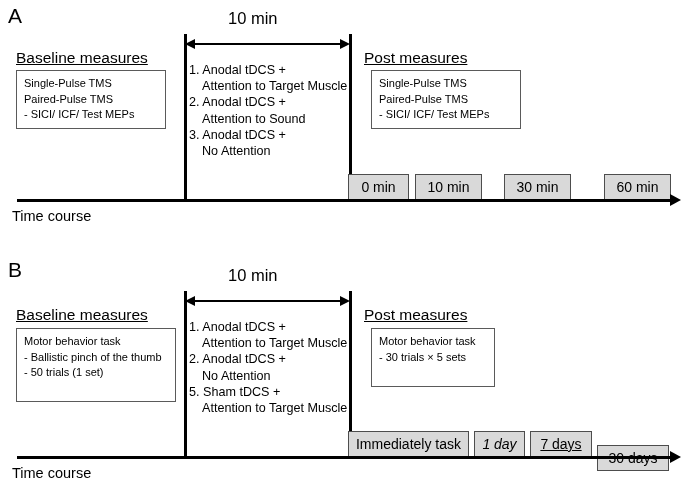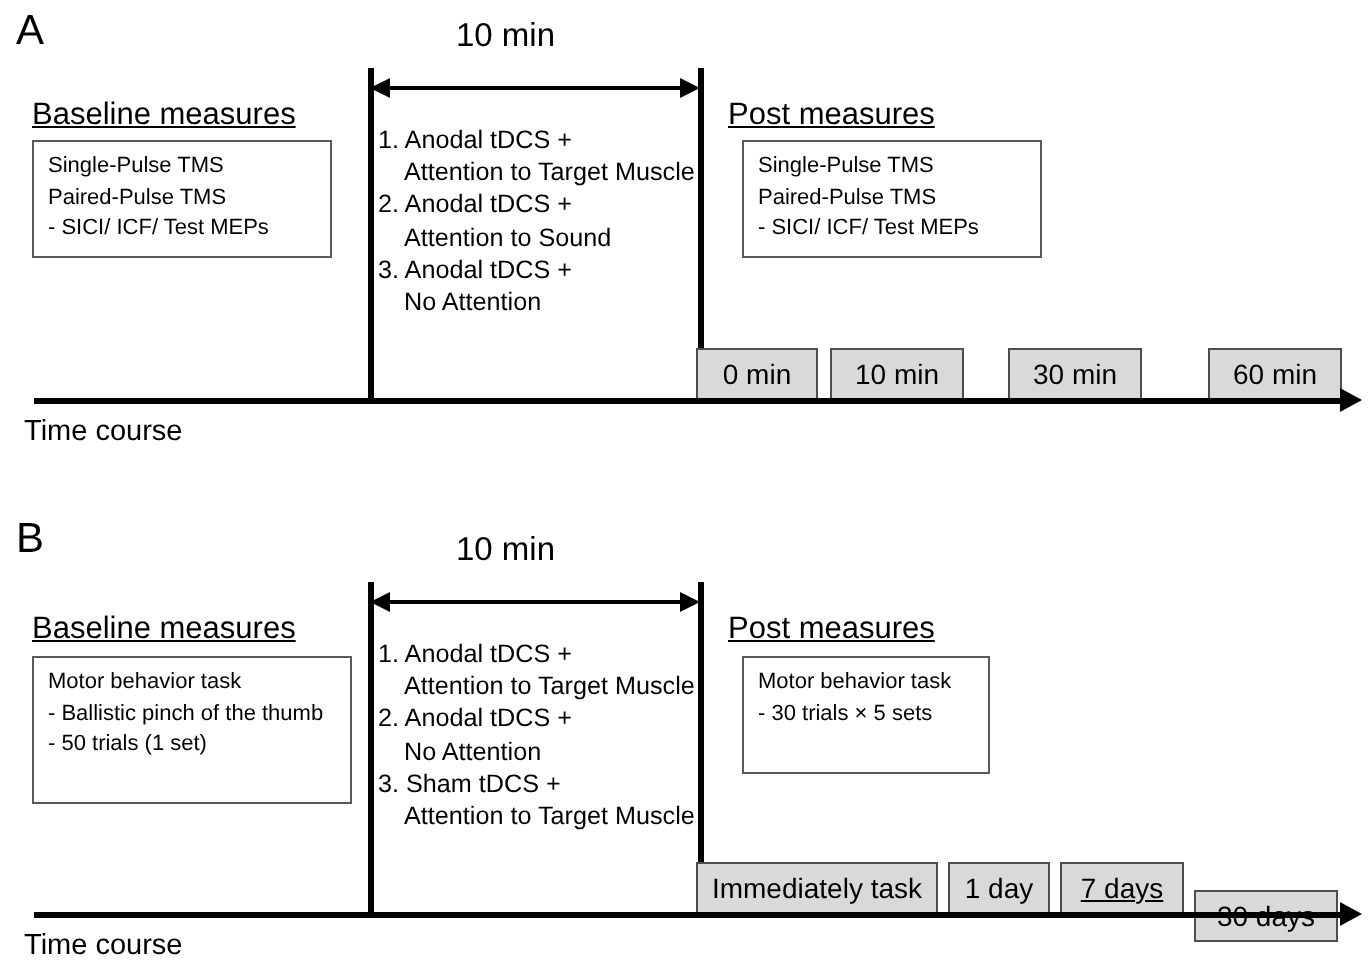--- a/index.html
+++ b/index.html
@@ -207,32 +207,32 @@
   <div class="cond-list" style="left:189px; top:77px;">
     <span class="cond-item">
       <span>1. Anodal tDCS +</span>
       <span class="sub">Attention to Target Muscle</span>
     </span>
     <span class="cond-item">
       <span>2. Anodal tDCS +</span>
       <span class="sub">No Attention</span>
     </span>
     <span class="cond-item">
-      <span>3. Sham tDCS +</span>
+      <span>5. Sham tDCS +</span>
       <span class="sub">Attention to Target Muscle</span>
     </span>
   </div>
 
   <div class="section-title" style="left:364px; top:64px;">Post measures</div>
   <div class="detail-box" style="left:371px; top:86px; width:124px; height:59px;">
     <div class="line">Motor behavior task</div>
     <div class="line">- 30 trials × 5 sets</div>
   </div>
 
   <div class="tp-box" style="left:348px; top:189px; width:121px; height:26px;">Immediately task</div>
-  <div class="tp-box" style="left:474px; top:189px; width:51px; height:26px;">1 day</div>
+  <div class="tp-box" style="left:474px; top:189px; width:51px; height:26px;font-style:italic;">1 day</div>
   <div class="tp-box" style="left:530px; top:189px; width:62px; height:26px;text-decoration:underline;">7 days</div>
   <div class="tp-box" style="left:597px; top:203px; width:72px; height:26px;">30 days</div>
 
   <div class="axis" style="left:17px; top:214px; width:655px;"></div>
   <div class="axis-head" style="left:670px; top:209px;"></div>
   <div class="axis-label" style="left:12px; top:223px;">Time course</div>
 </div>
 
 </body></html>

